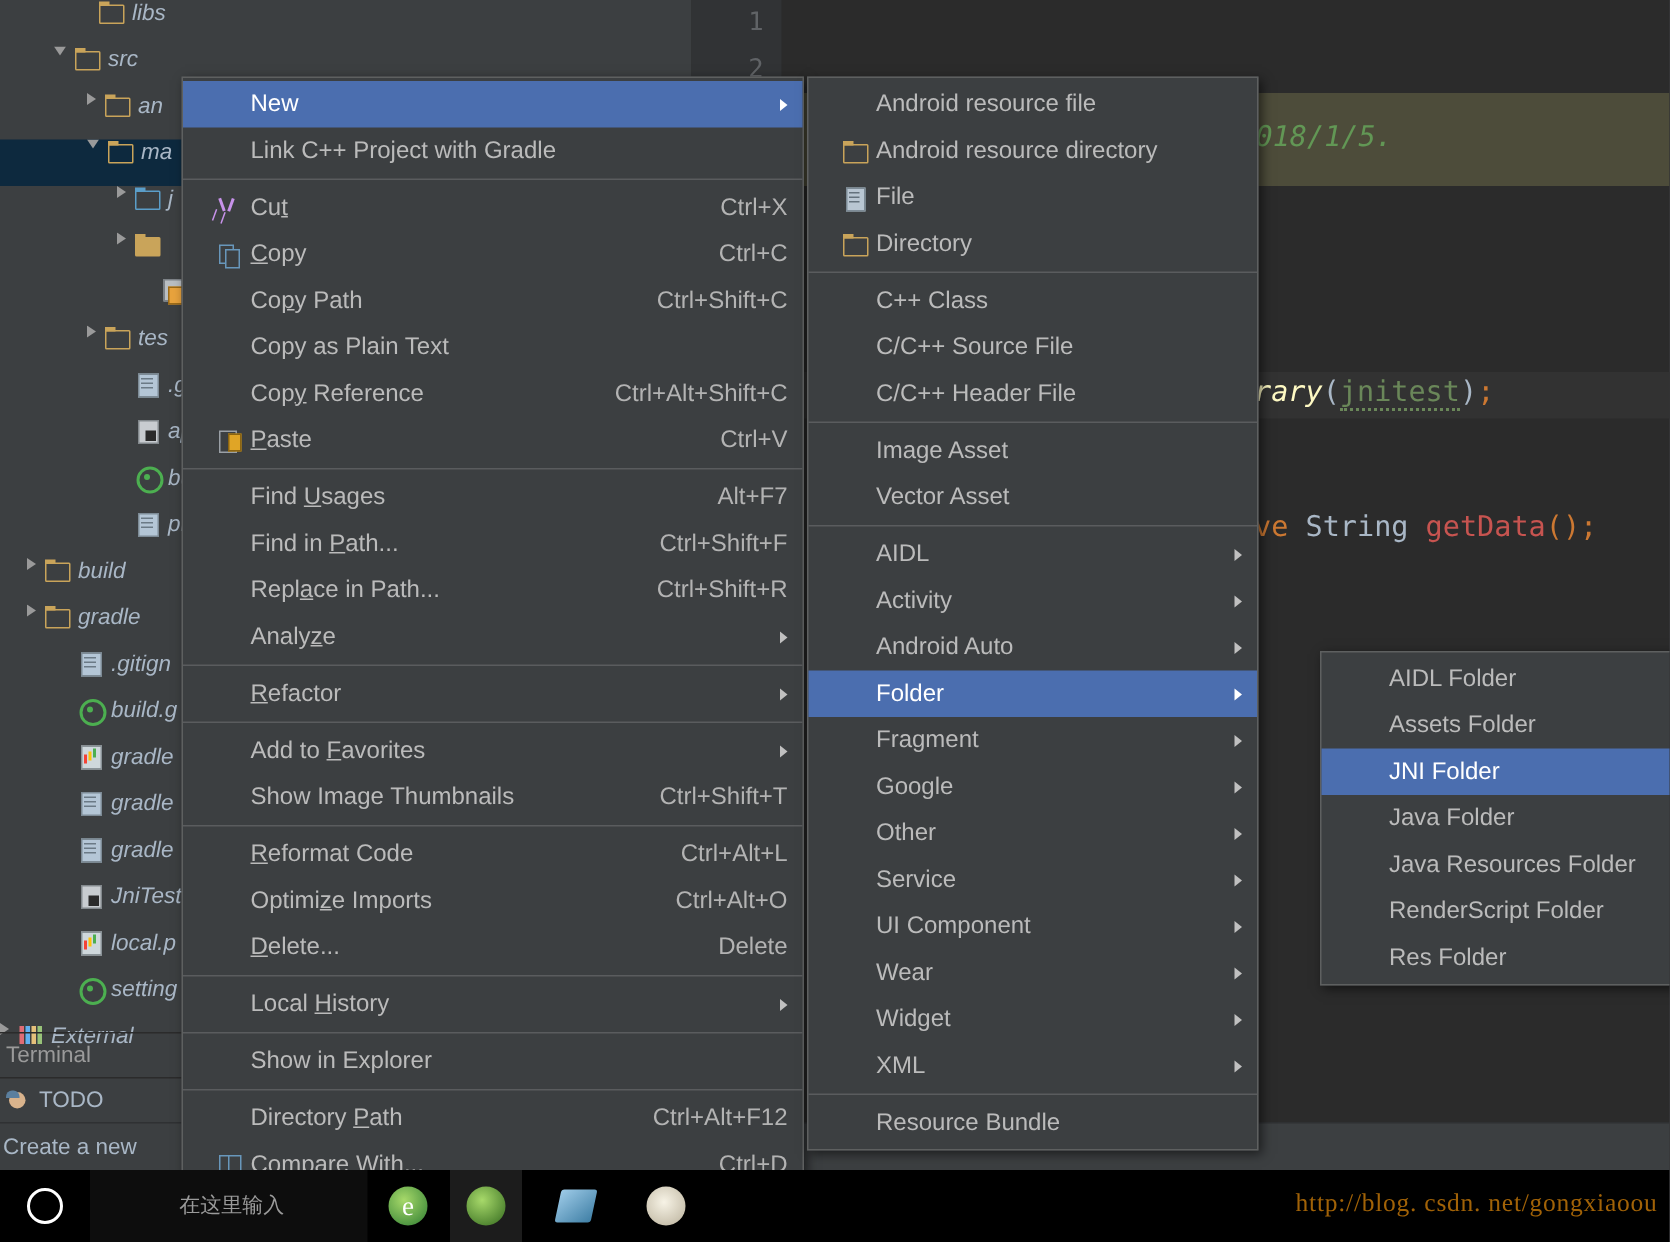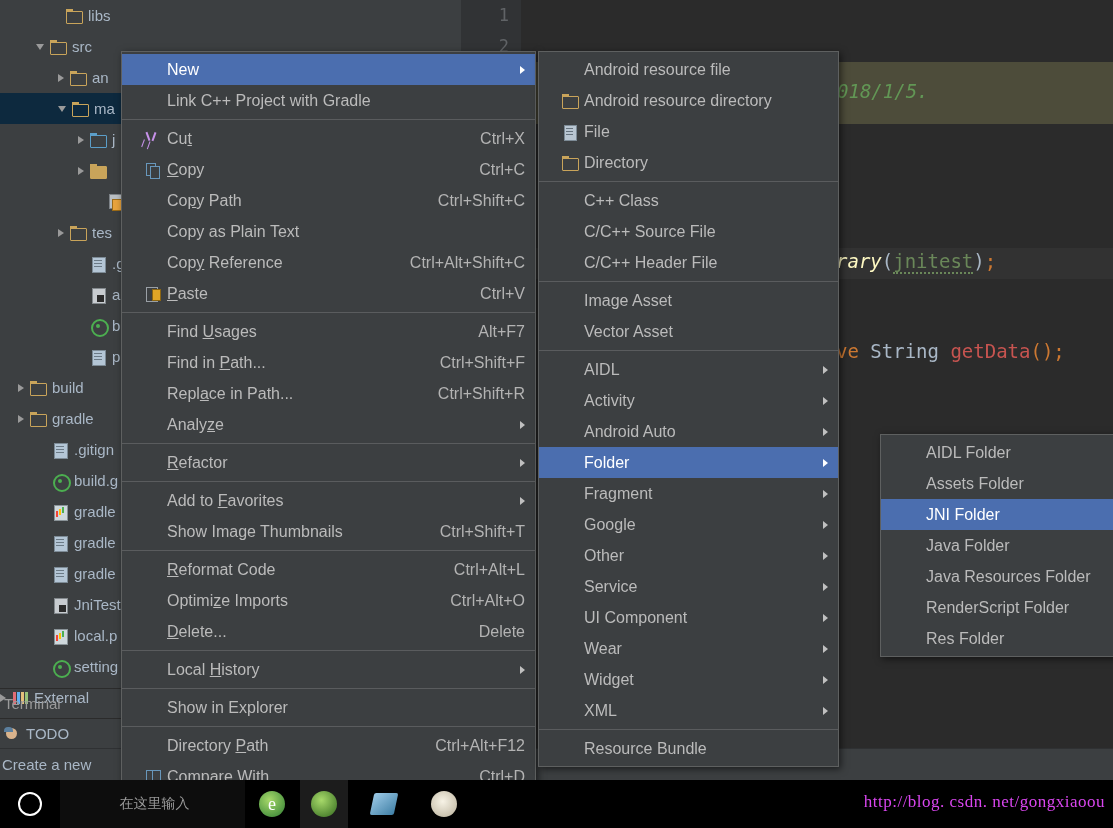--- a/index.html
+++ b/index.html
@@ -14,22 +14,22 @@
   
   .ide-bg { position:absolute; inset:0; background:#3c3f41; }
 
   
   .tree {
     position:absolute; left:0; top:0; width:356px; height:688px;
     background:#3c3f41; color:#a9b7c6;
     font-size:15px;
   }
   .tree-row {
-    position:relative; height:31px; display:flex; align-items:center;
-    white-space:nowrap; overflow:hidden;
+    position:relative; height:31px; display:flex; 
+    white-space:nowrap; overflow:hidden;font-style:italic;
   }
   .tree-row.sel { background:#0d293e; }
   .arrow {
     width:0;height:0;border-left:6px solid #9a9a9a;
     border-top:4.5px solid transparent;border-bottom:4.5px solid transparent;
     margin-right:6px; flex:none;
   }
   .arrow.down {
     border-left:4.5px solid transparent;border-right:4.5px solid transparent;
     border-top:6px solid #9a9a9a; border-bottom:0;
@@ -240,21 +240,21 @@
   .taskbar{
     position:absolute;left:0;top:780px;width:1113px;height:48px;background:#000;
   }
   .tb-left{position:absolute;left:0;top:0;width:60px;height:48px;background:#000;
     display:flex;align-items:center;justify-content:center;}
   .tb-circle{width:24px;height:24px;border:2px solid #fff;border-radius:50%;}
   .tb-search{position:absolute;left:60px;top:0;width:185px;height:48px;
     background:#0d0d0d;display:flex;align-items:center;color:#9a9a9a;font-size:14px;justify-content:center;}
   .tb-app{position:absolute;top:0;width:48px;height:48px;display:flex;
     align-items:center;justify-content:center;}
-  .tb-url{position:absolute;right:8px;top:12px;color:#d946ef;font-size:17px;
+  .tb-url{position:absolute;right:8px;top:12px;color:#a16207;font-size:17px;
     font-family:"Liberation Serif", serif; letter-spacing:0.5px;}
   .ie{width:26px;height:26px;border-radius:50%;background:
     radial-gradient(circle at 40% 35%, #a7d96a, #2e7d32);
     display:flex;align-items:center;justify-content:center;color:#fff;
     font-family:"Liberation Serif",serif;font-size:18px;}
   .as{width:26px;height:26px;border-radius:50%;background:
     radial-gradient(circle at 40% 35%, #a7d96a, #33691e);}
   .book{width:24px;height:22px;background:linear-gradient(135deg,#9ecbe8,#3f7fa5);
     transform:skewX(-12deg);border-radius:2px;}
   .cd{width:26px;height:26px;border-radius:50%;background:

